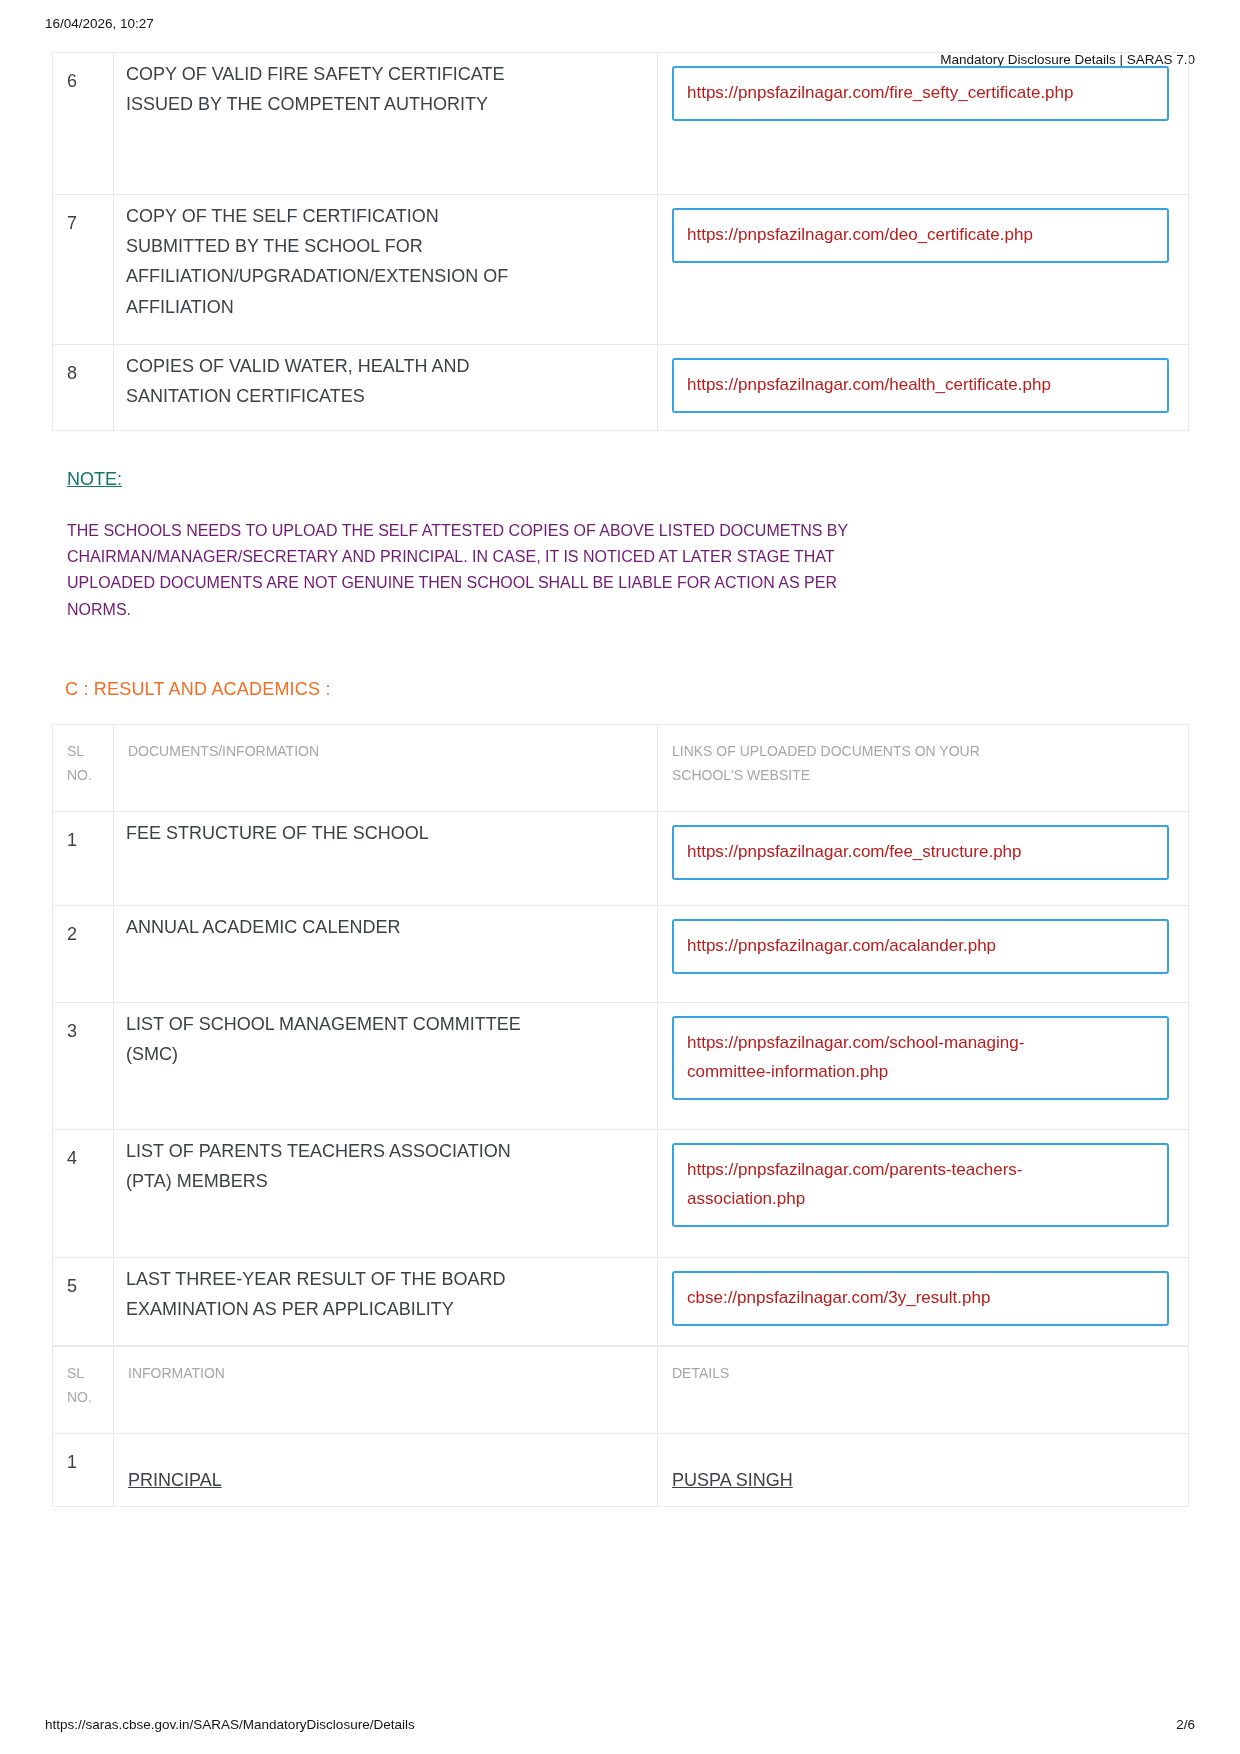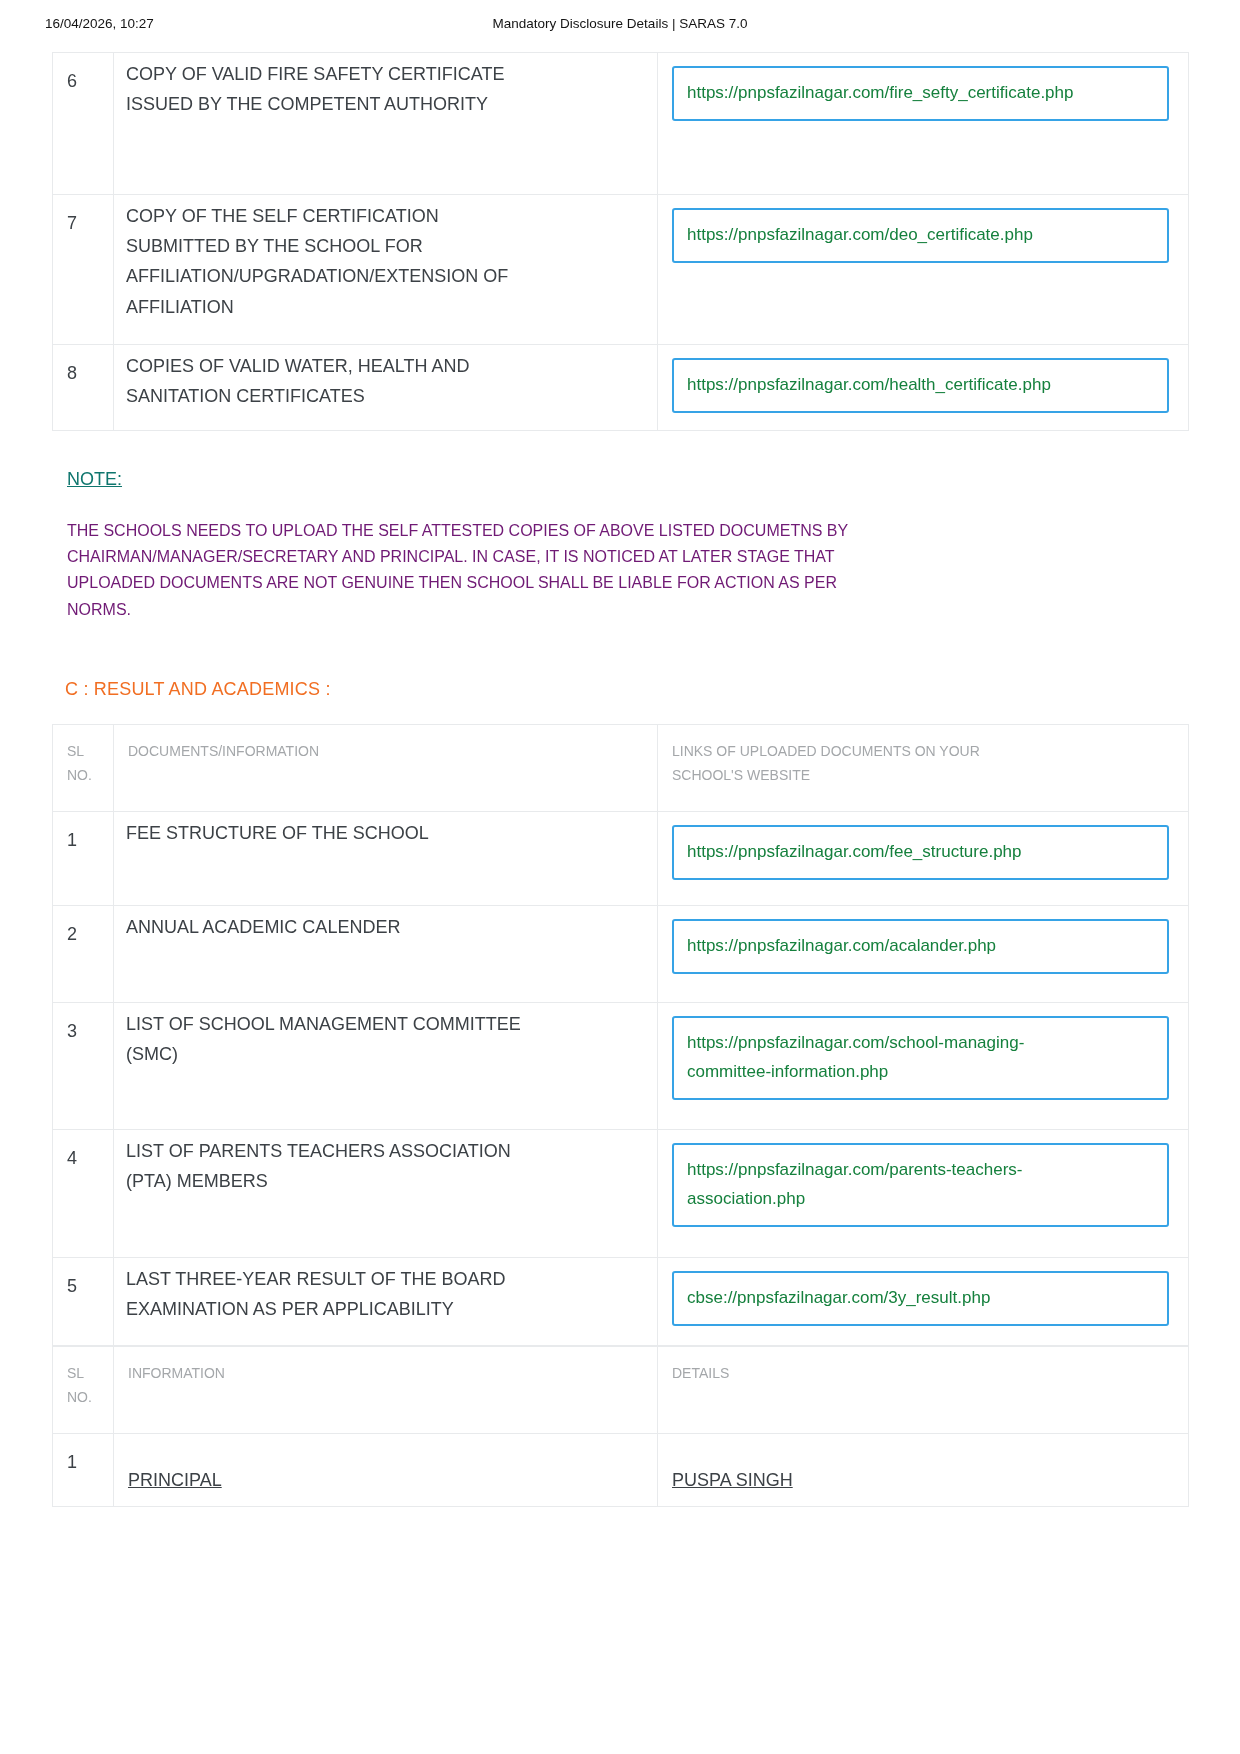--- a/index.html
+++ b/index.html
@@ -2,21 +2,21 @@
 <html><head>
 <meta charset="utf-8">
 <style>
   html,body{margin:0;padding:0;background:#fff;}
   .page{position:relative;width:1240px;height:1754px;background:#ffffff;
         font-family:"Liberation Sans", sans-serif;color:#3c4146;overflow:hidden;}
 
   
   .print-header{position:absolute;top:16px;left:45px;right:45px;height:20px;
                 font-size:13.5px;color:#141414;}
-  .ph-title{position:absolute;left:0;right:0;text-align:center;}
+  .ph-title{position:absolute;left:0;right:0;text-align:right;margin-top:36px;}
   .print-footer{position:absolute;bottom:22px;left:45px;right:45px;
                 font-size:13.5px;color:#141414;}
   .pf-page{position:absolute;right:0;top:0;}
 
   .content{position:absolute;top:52px;left:52px;width:1136px;}
 
   table{border-collapse:collapse;width:100%;table-layout:fixed;}
   td,th{border:1px solid #e8eaec;vertical-align:top;}
   col.c-sl{width:61px;}
   col.c-doc{width:544px;}
@@ -24,21 +24,21 @@
 
   th{color:#a4a7aa;font-weight:400;text-align:left;font-size:14px;
      padding:14px 20px 12px 14px;line-height:1.72;white-space:pre-line;}
   .sl-cell{padding:14px 6px 10px 14px;font-size:18px;line-height:1.62;}
   .doc-cell{padding:6px 60px 10px 12px;font-size:18px;line-height:1.68;
             white-space:pre-line;}
   .links-cell{padding:10px 19px 10px 14px;}
   .plain-cell{padding:32px 20px 10px 14px;font-size:18px;line-height:1.62;text-decoration:underline;}
 
   .url-box{border:2px solid #36a3e6;border-radius:3px;background:#fff;
-           padding:11px 13px;font-size:17px;color:#15803d;line-height:1.7;
+           padding:11px 13px;font-size:17px;color:#b91c1c;line-height:1.7;
            white-space:pre-line;margin-top:3px;overflow:hidden;}
 
   .note-block{margin:38px 0 0 15px;}
   .note-label{display:inline-block;color:#0f766e;text-decoration:underline;
               font-size:18px;}
   .note-text{margin-top:28px;font-size:16px;line-height:1.64;
              white-space:pre-line;color:#701a75;}
 
   .section-heading{color:#f16e22;font-size:18px;font-weight:400;
                    margin:52px 0 24px 13px;letter-spacing:0.2px;}
@@ -180,14 +180,18 @@
         <tr style="height:73px">
           <td class="sl-cell">1</td>
           <td class="plain-cell">PRINCIPAL</td>
           <td class="plain-cell">PUSPA SINGH</td>
         </tr>
       </tbody>
     </table>
 
   </div>
 
+  <div class="print-footer">
+    <span class="pf-url">https://saras.cbse.gov.in/SARAS/MandatoryDisclosure/Details</span>
+    <span class="pf-page">2/6</span>
+  </div>
 
 </div>
 
 </body></html>

